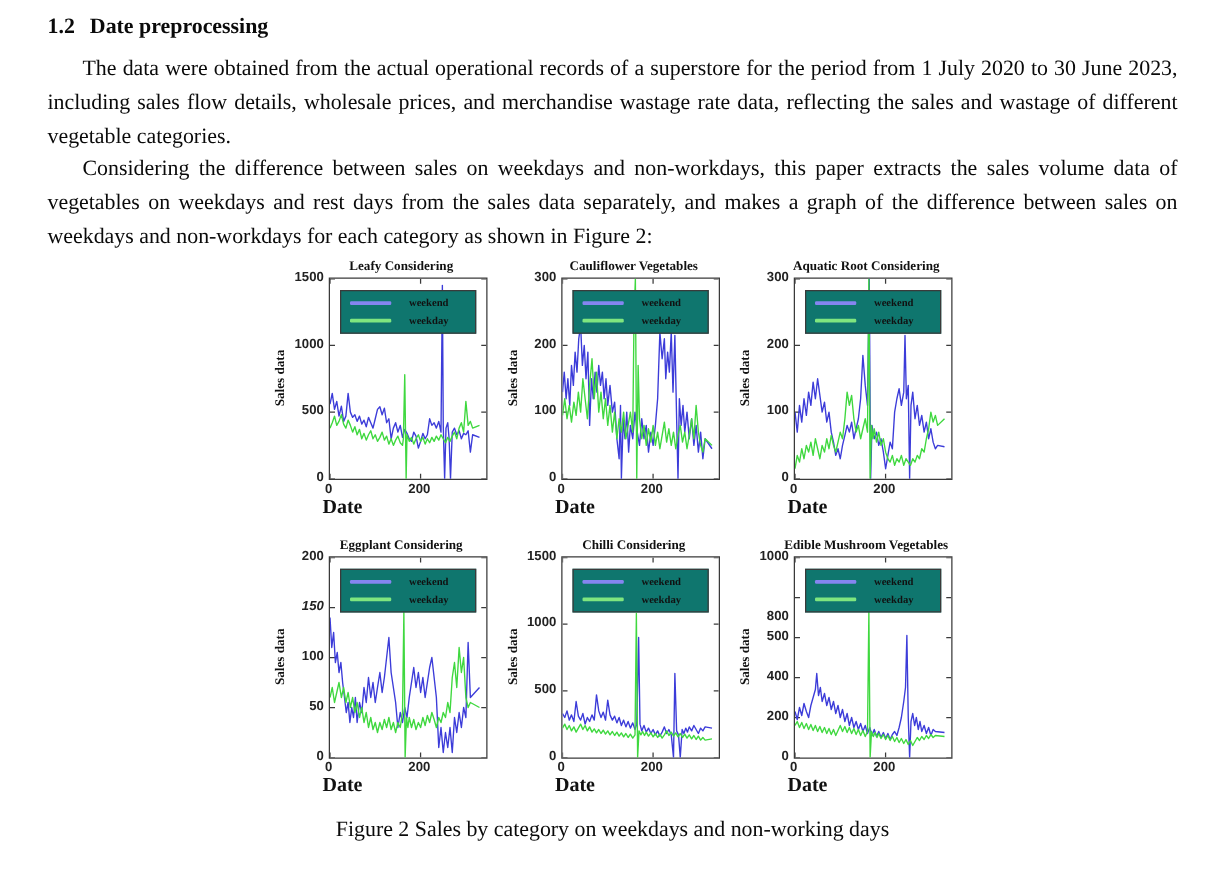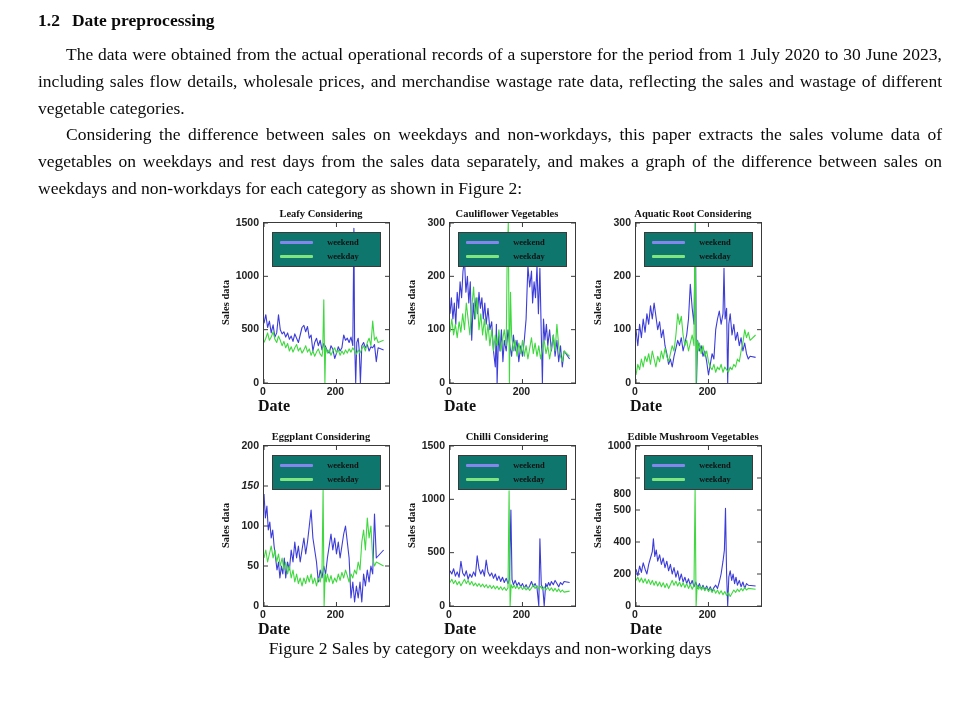--- a/index.html
+++ b/index.html
@@ -57,21 +57,21 @@
   .sp-xticks{
     margin-left:45px;width:125px;height:14px;position:relative;
     font-family:"Liberation Sans",sans-serif;font-weight:bold;font-size:10.5px;color:#222;
   }
   .xtick{position:absolute;top:1px;transform:translateX(-50%);white-space:nowrap;}
   .sp-xlabel{
     padding-left:40px;text-align:left;font-family:"Liberation Serif",serif;
     font-weight:bold;font-size:16px;color:#111;height:15px;line-height:15px;
   }
   .figure-caption{
-    text-align:center;font-size:17.5px;margin-top:2px;color:#0a0a0a;
+    text-align:center;font-size:17.5px;margin-top:17px;color:#0a0a0a;
   }
 </style>
 </head>
 <body>
 
 <div class="page">
 
   <h2 class="section-heading"><span class="sec-num">1.2</span><span>Date preprocessing</span></h2>
 
   <p class="para">The data were obtained from the actual operational records of a superstore for the period from 1 July 2020 to 30 June 2023, including sales flow details, wholesale prices, and merchandise wastage rate data, reflecting the sales and wastage of different vegetable categories.</p>

